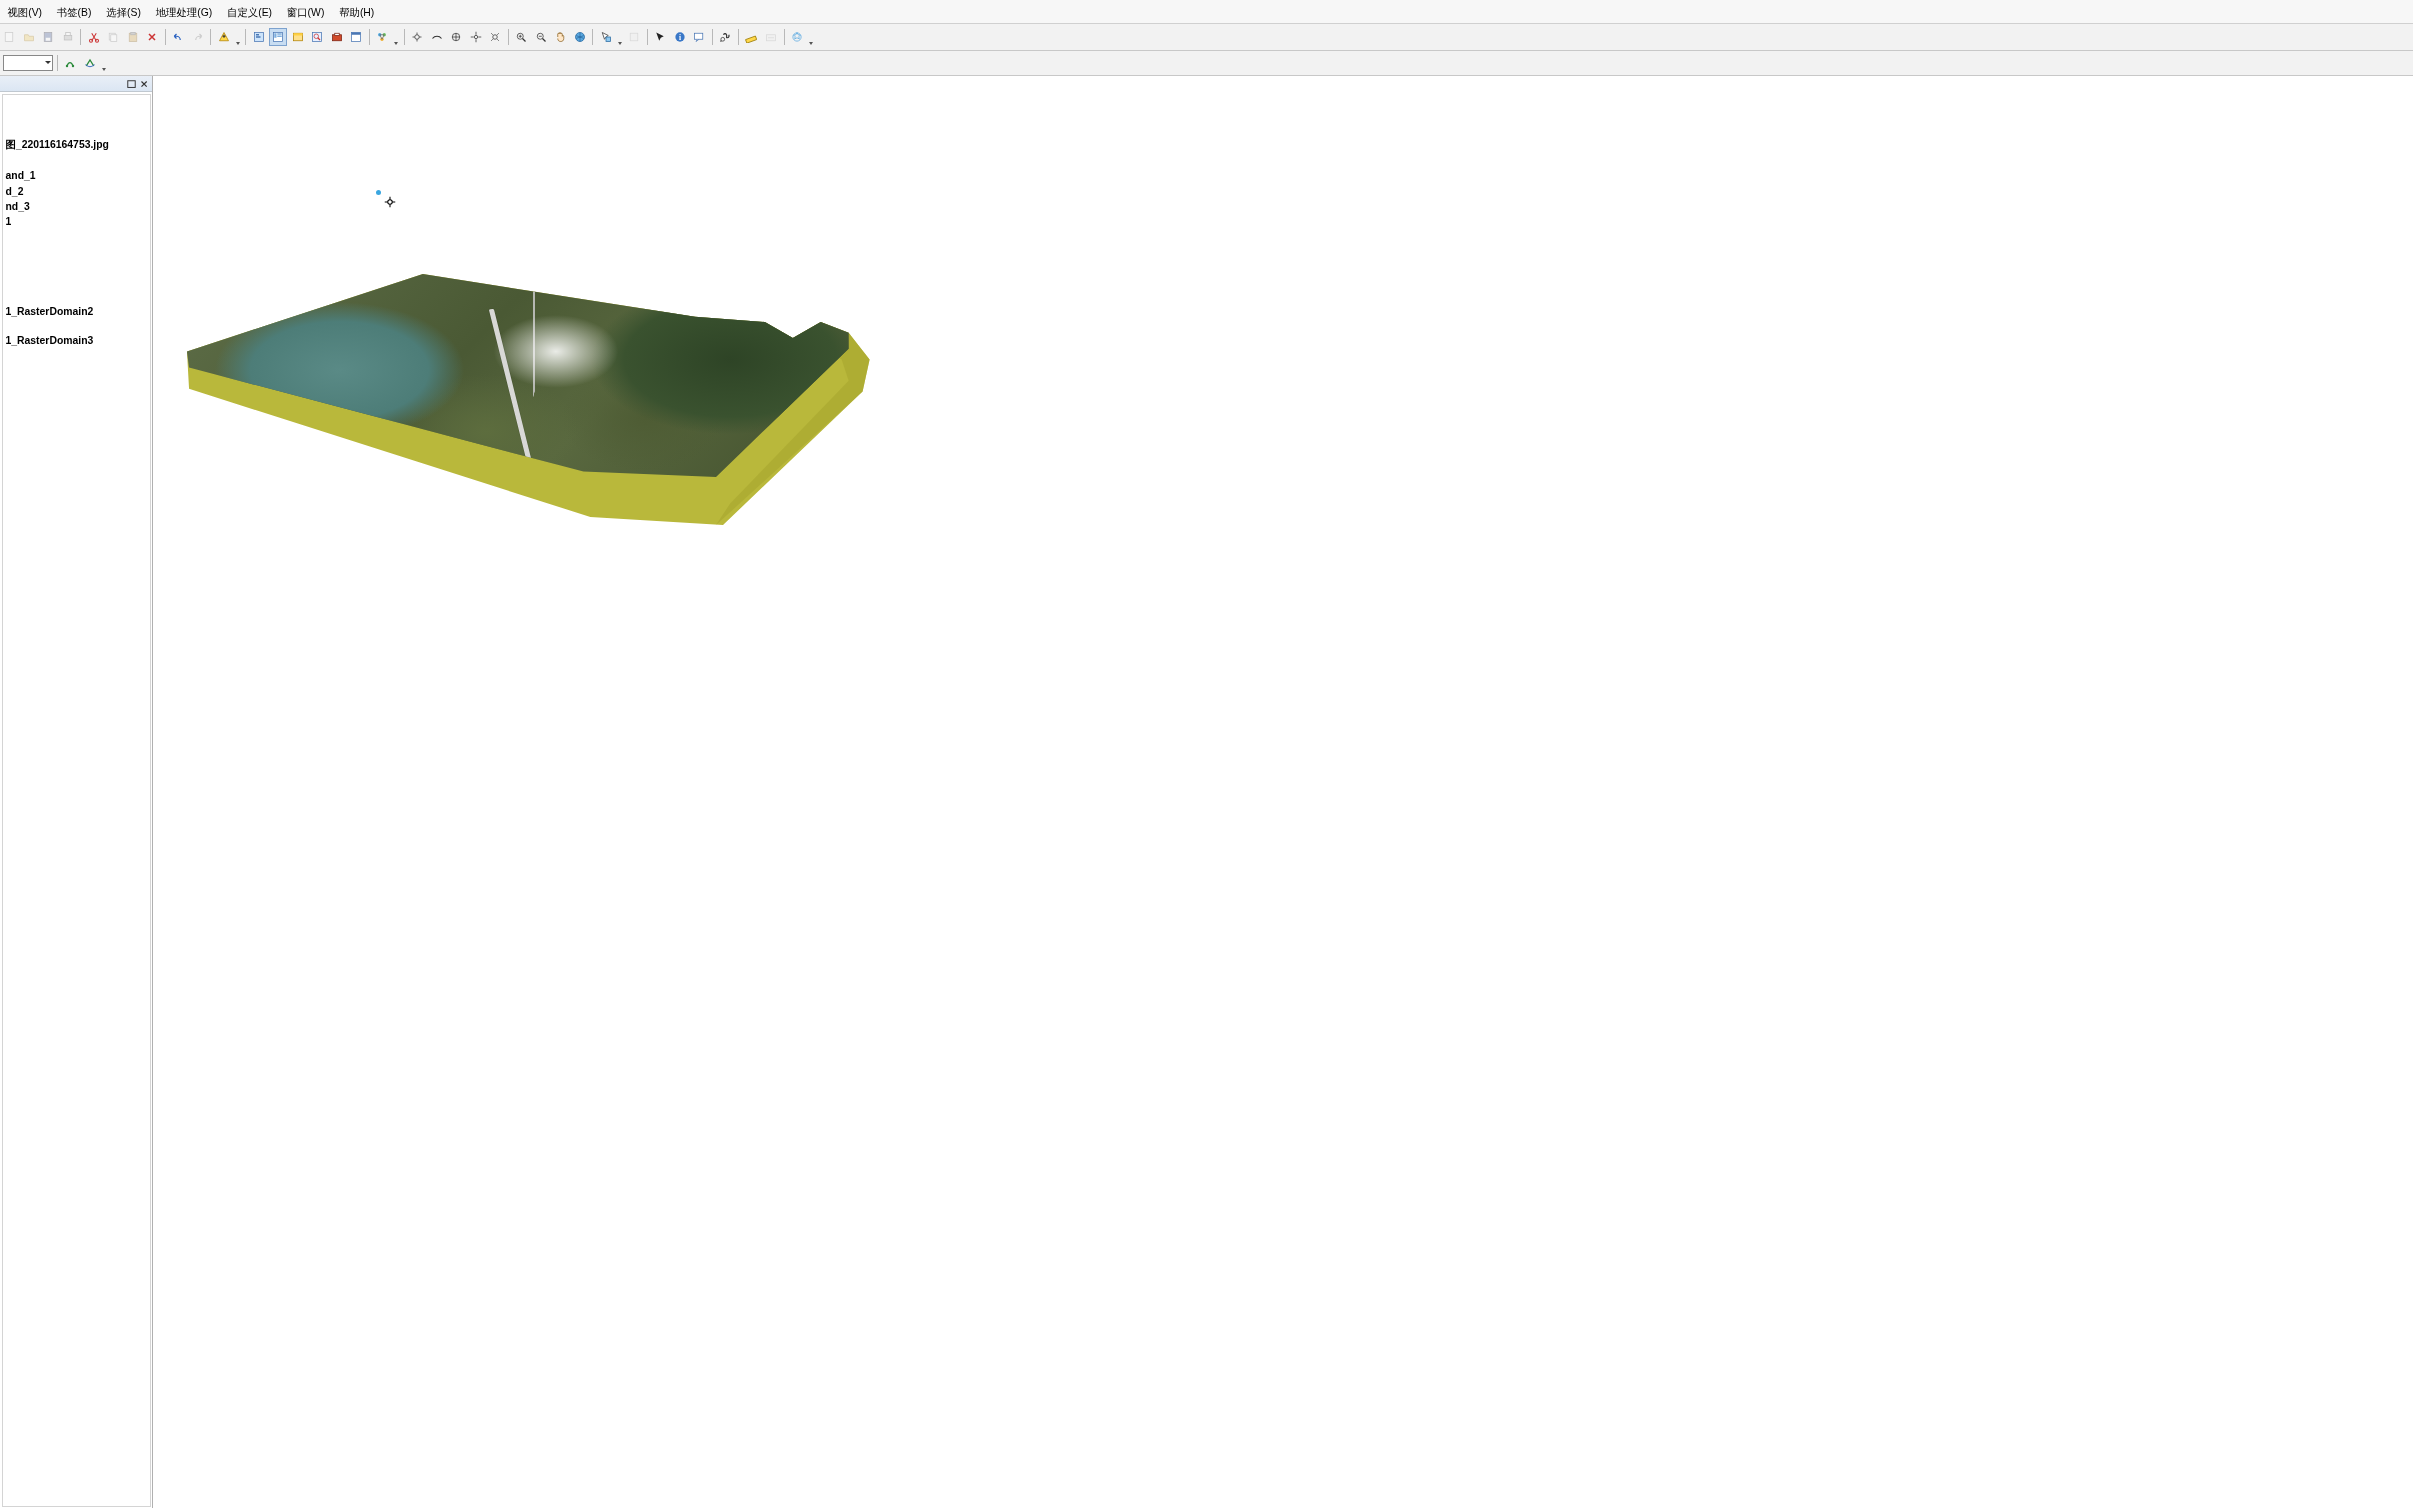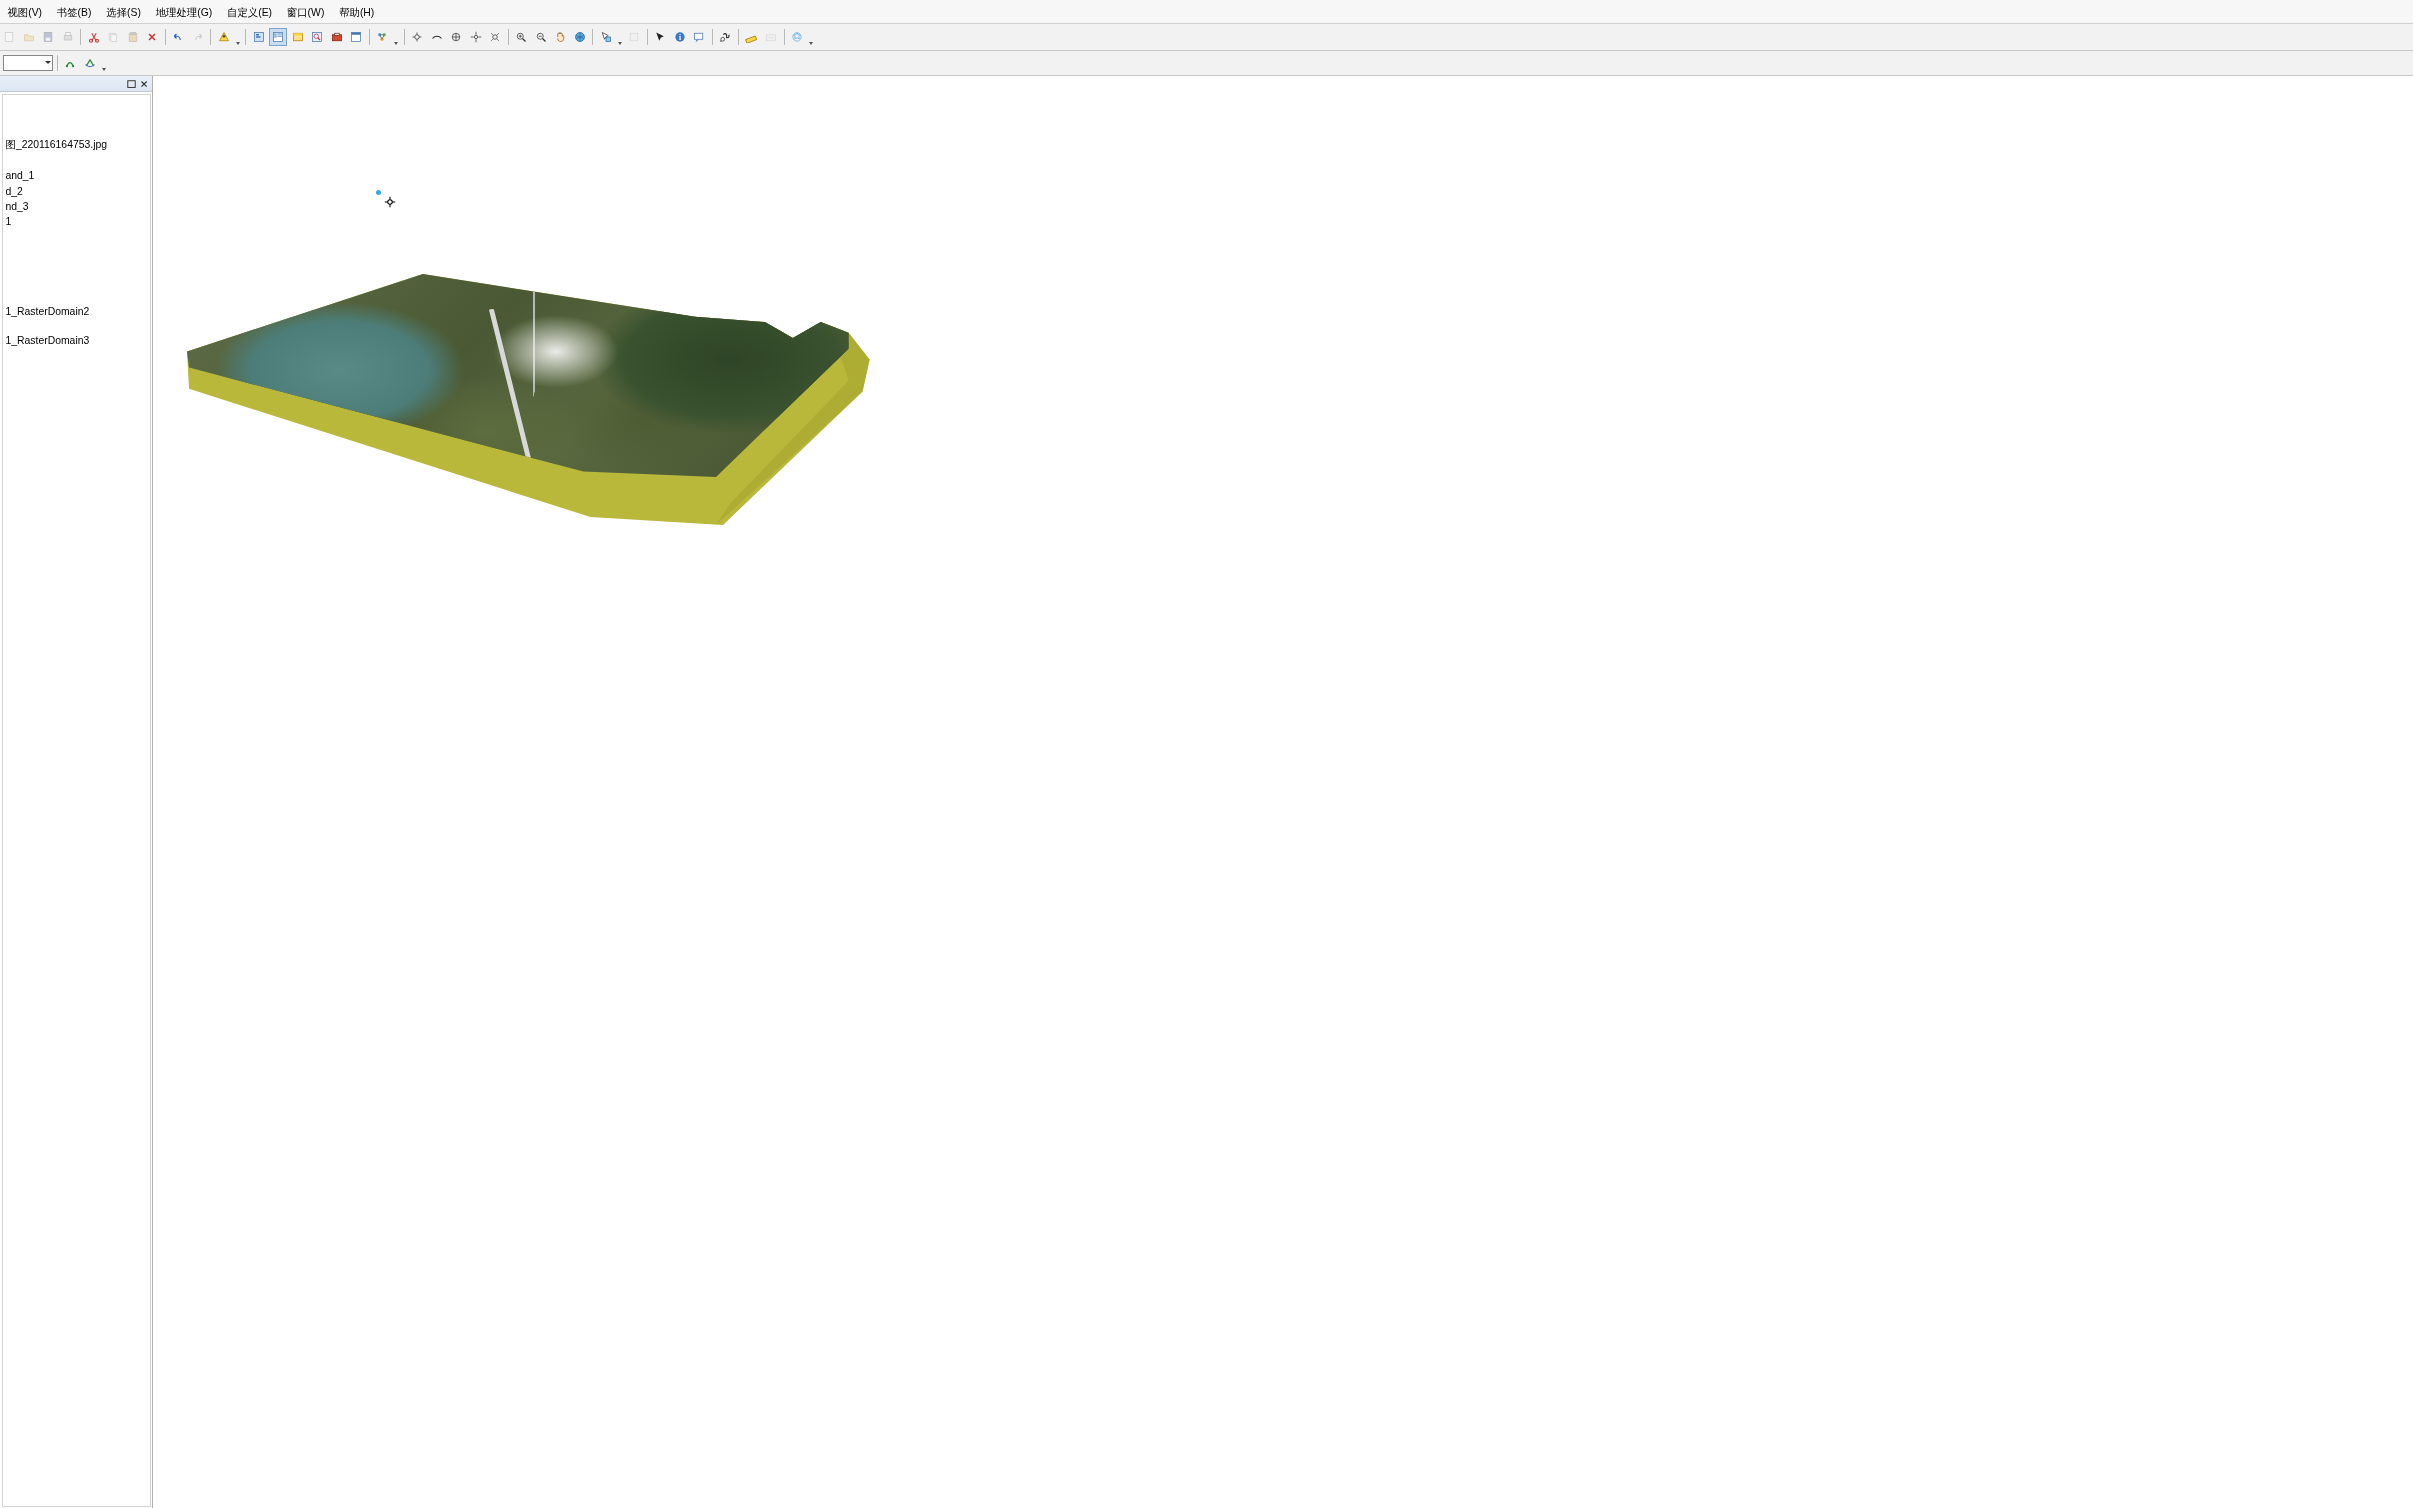--- a/index.html
+++ b/index.html
@@ -96,20 +96,21 @@
     .content {
       display: flex;
       height: calc(100vh - 76px);
     }
     .side-panel {
       width: 153px;
       border-right: 1.5px solid #b0b0b0;
       display: flex;
       flex-direction: column;
       background: #fff;
+      font-weight: bold;
     }
     .panel-header {
       height: 16.3px;
       background: linear-gradient(#e9eff7,#dbe6f3);
       border-bottom: 0.7px solid #c0c8d0;
       display: flex;
       align-items: center;
       justify-content: flex-end;
       padding: 0 1.5px;
       gap: 1.5px;

